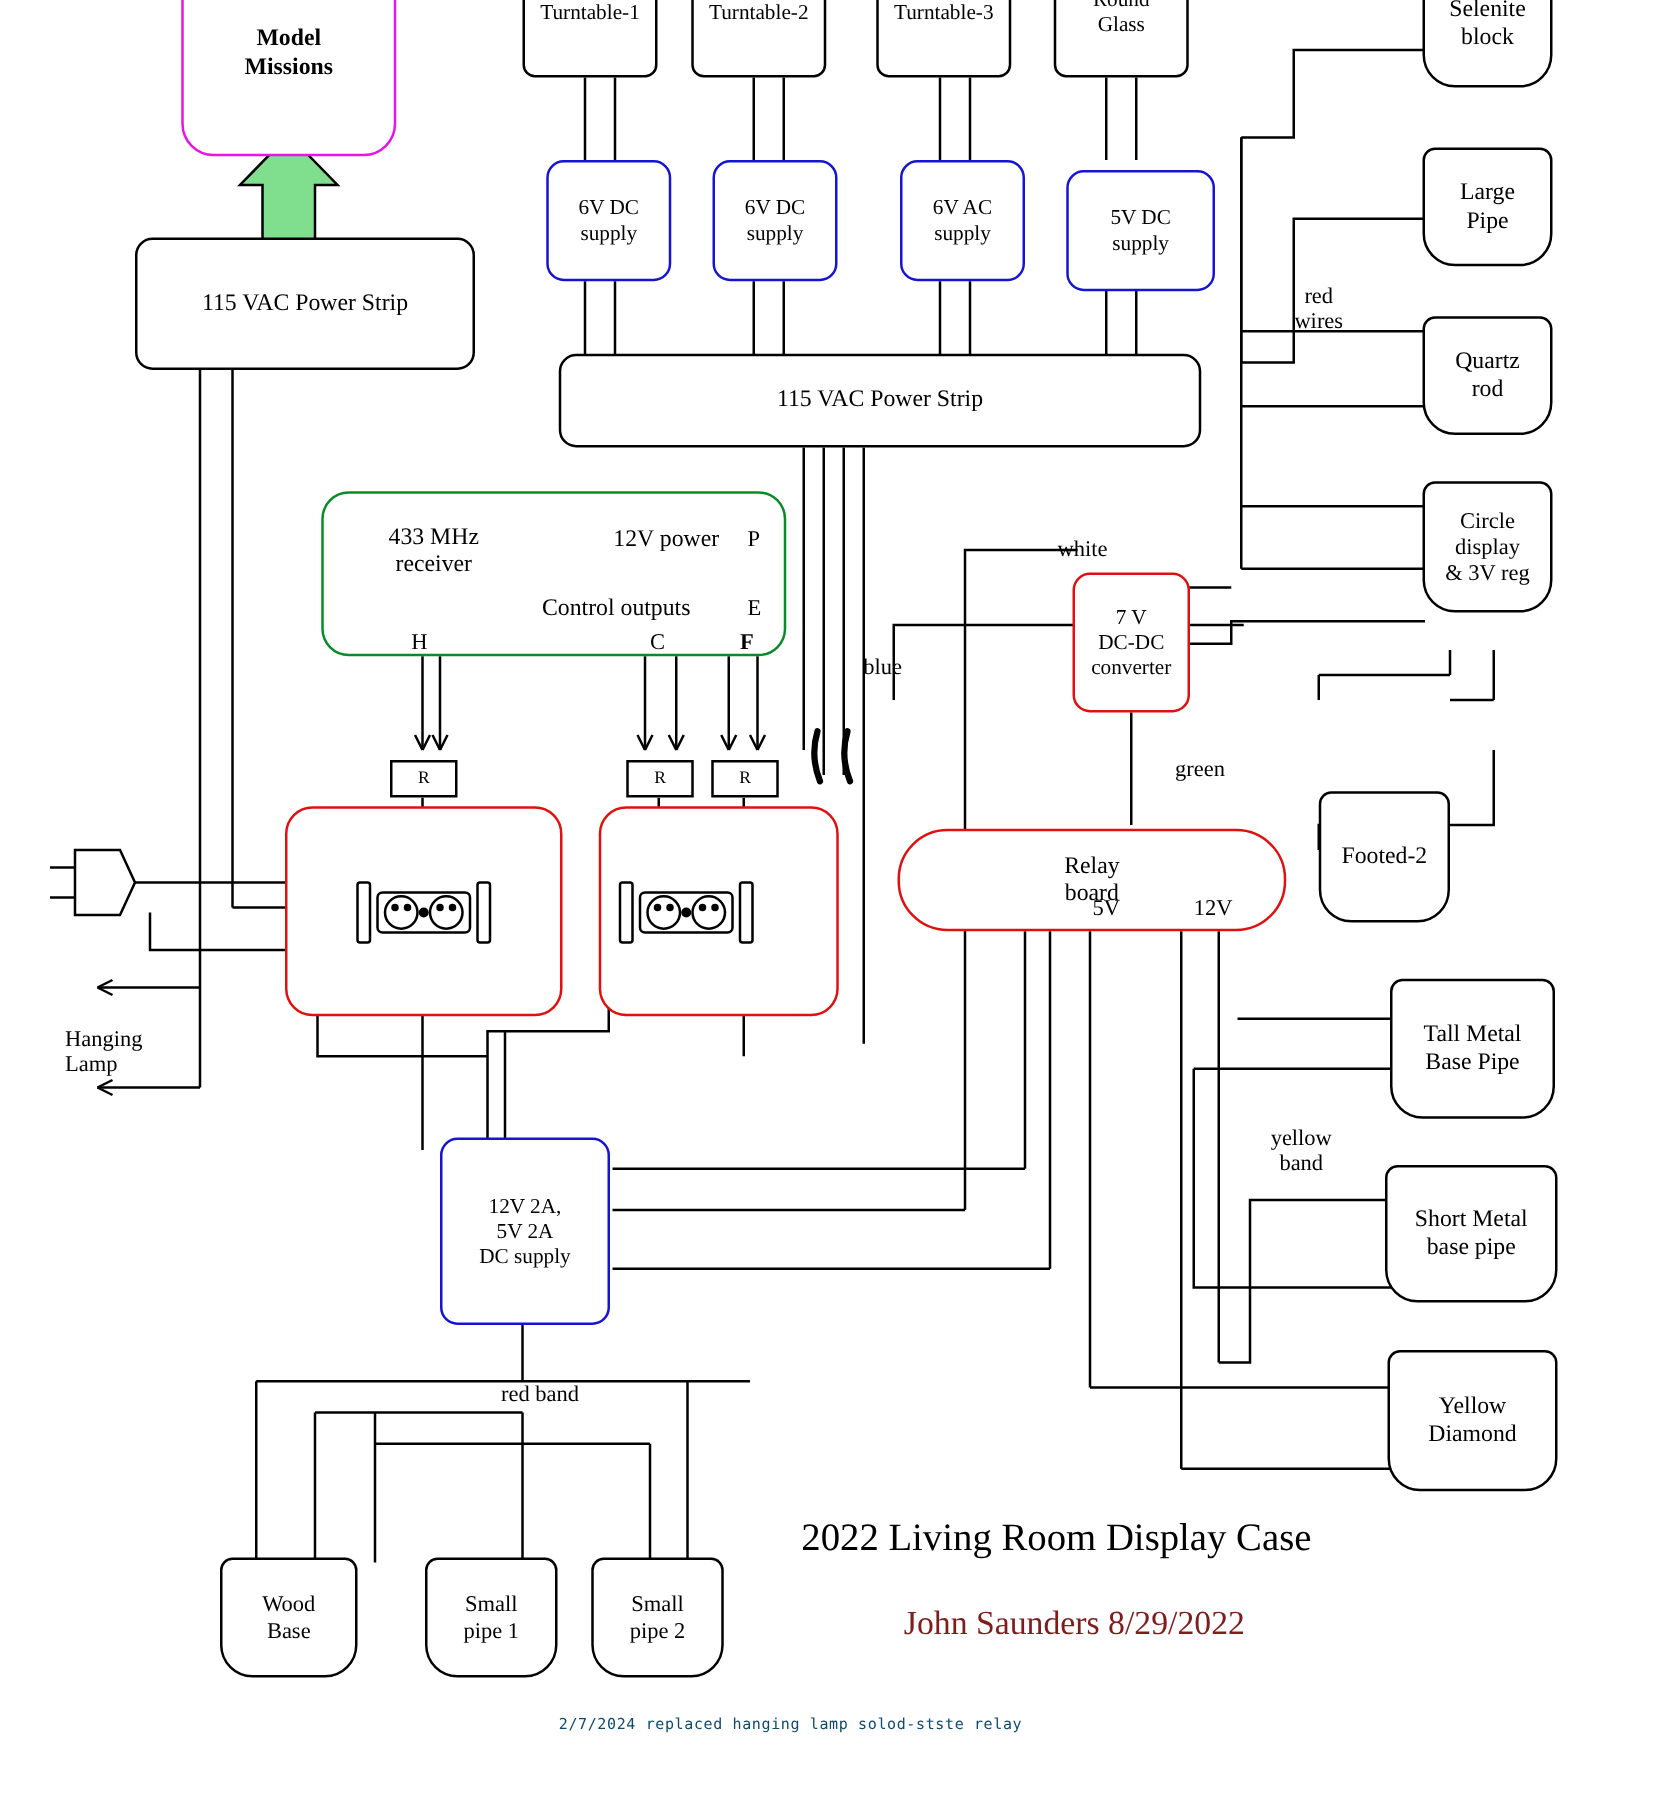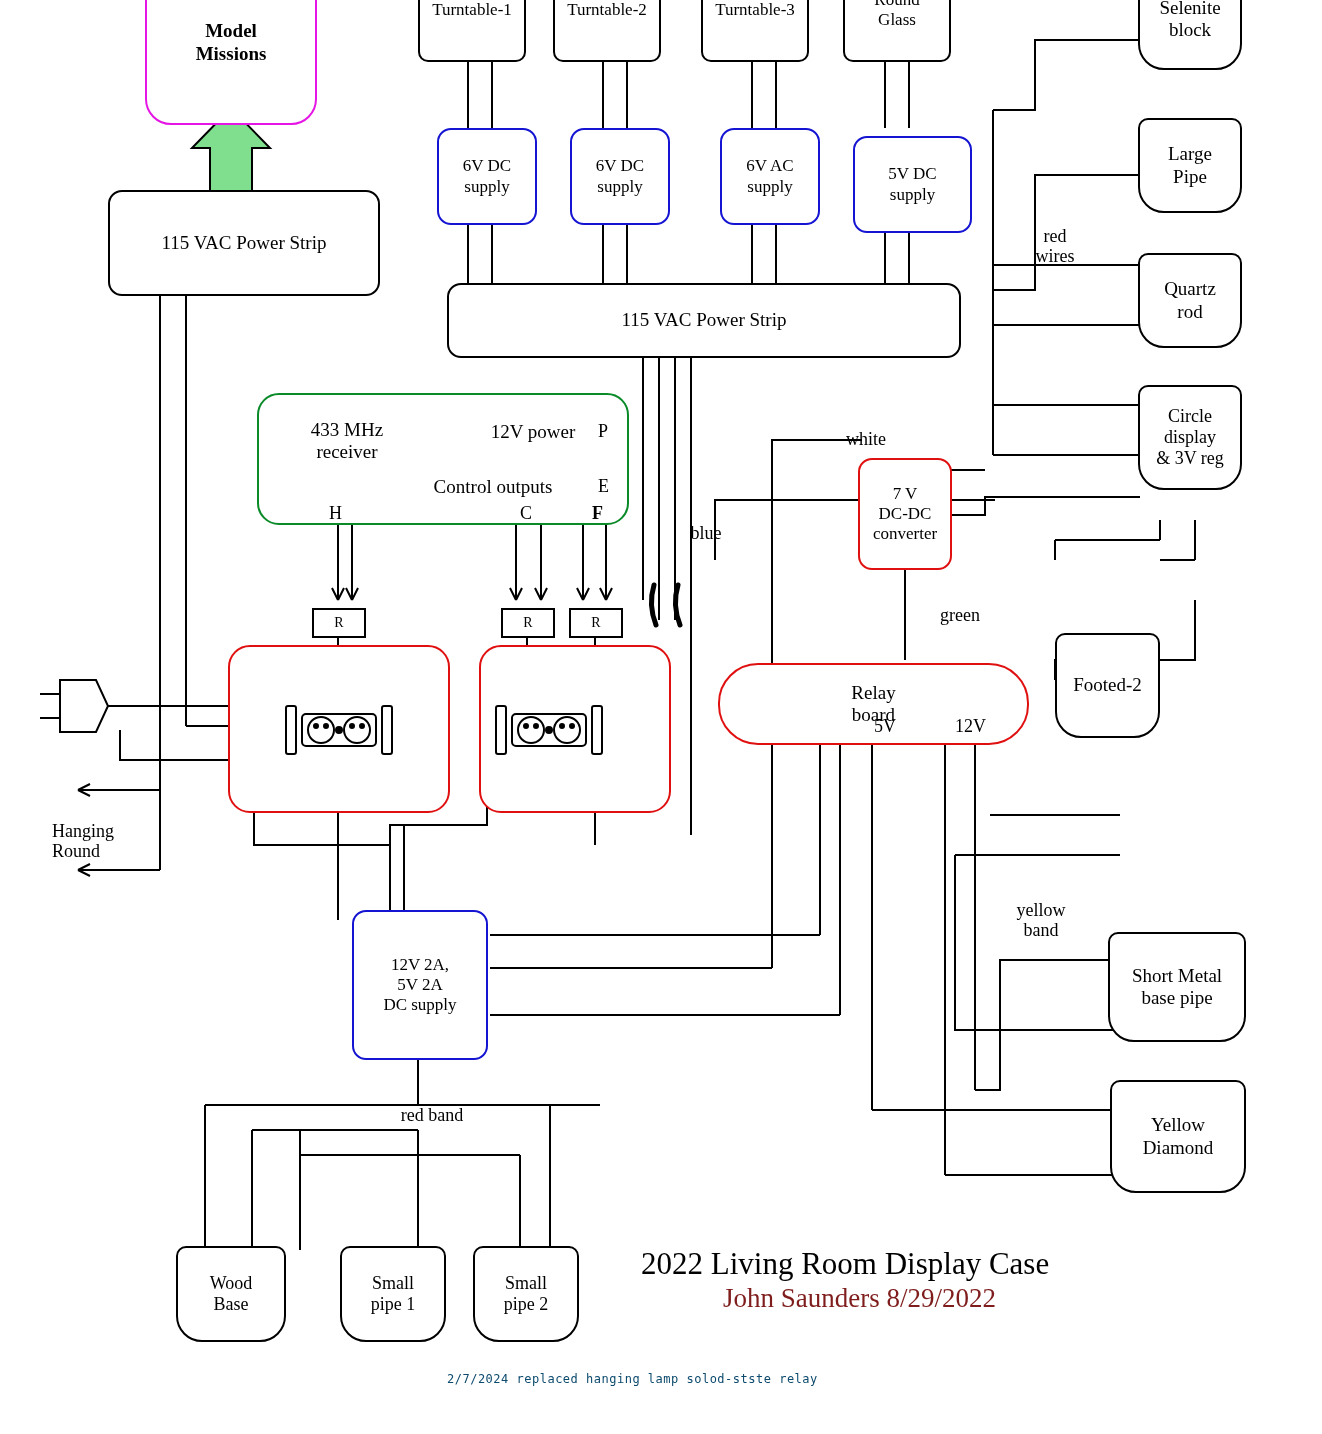--- a/index.html
+++ b/index.html
@@ -361,20 +361,24 @@
 rod</span>
   </div>
   <div class="box bag f18" style="left:1138px; top:385px; width:104px; height:105px;">
     <span style="white-space: pre-line;">Circle
 display
 &amp; 3V reg</span>
   </div>
   <div class="box bag f19" style="left:1055px; top:633px; width:105px; height:105px;">
     <span>Footed-2</span>
   </div>
+  <div class="box bag f19" style="left:1112px; top:783px; width:132px; height:112px;">
+    <span style="white-space: pre-line;">Tall Metal
+Base  Pipe</span>
+  </div>
   <div class="box bag f19" style="left:1108px; top:932px; width:138px; height:110px;">
     <span style="white-space: pre-line;">Short Metal
 base pipe</span>
   </div>
   <div class="box bag f19" style="left:1110px; top:1080px; width:136px; height:113px;">
     <span style="white-space: pre-line;">Yellow
 Diamond</span>
   </div>
 
   <div class="box bag f18" style="left:176px; top:1246px; width:110px; height:96px;">
@@ -405,24 +409,24 @@
   </div>
   <div class="lbl f18" style="left:1002px; top:879px; width:78px;">
     <span style="white-space: pre-line;">yellow
 band</span>
   </div>
   <div class="lbl f18" style="left:386px; top:1084px; width:92px;">
     <span>red band</span>
   </div>
   <div class="lbl f18 left" style="left:52px; top:800px; width:90px;">
     <span style="white-space: pre-line;">Hanging
-Round</span>
-  </div>
-
-  <div class="title" style="left:641px; top:1212px;margin-top:34px;">
+Lamp</span>
+  </div>
+
+  <div class="title" style="left:641px; top:1212px;">
     <span>2022 Living Room Display Case</span>
   </div>
   <div class="subtitle" style="left:723px; top:1283px;">
     <span>John Saunders 8/29/2022</span>
   </div>
   <div class="note" style="left:447px; top:1372px;">
     <span>2/7/2024 replaced hanging lamp solod-stste relay</span>
   </div>
 
 </div>

